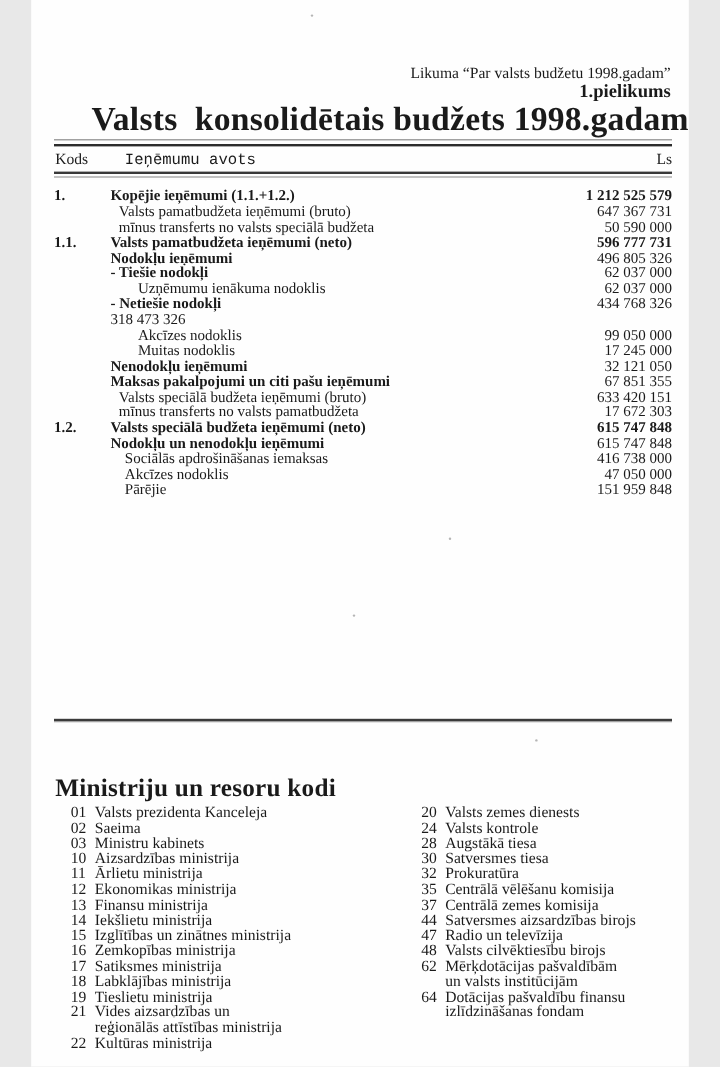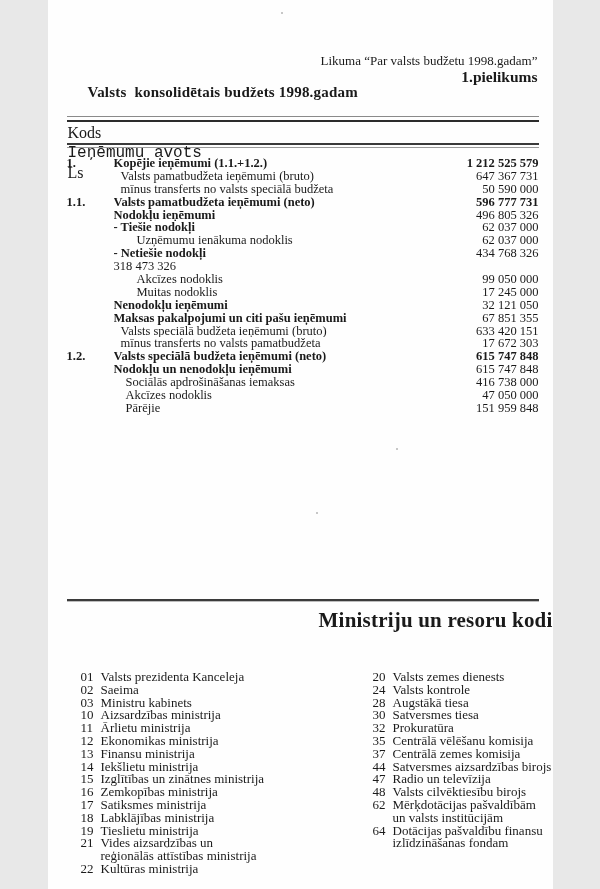--- a/index.html
+++ b/index.html
@@ -1,58 +1,58 @@
 <!DOCTYPE html>
 <html><head>
 <meta charset="utf-8">
 <style>
   html,body{margin:0;padding:0;background:#e8e8e8;}
   .page{
     position:relative;
-    width:505px;height:889px;
+    width:548px;height:889px;
     margin:0 auto;
     background:#fefefe;
     font-family:"Liberation Serif","DejaVu Serif",serif;
     color:#1a1a1a;
     overflow:hidden;
   }
   
   .ref-block{position:absolute;top:53px;right:15px;text-align:right;}
   .ref-line1{font-size:13px;line-height:15px;}
   .ref-line2{font-size:15.5px;font-weight:700;line-height:17px;}
   
   .doc-title{
     position:absolute;top:84px;left:40px;right:0;
-    text-align:left;font-size:15px;font-weight:700;
+    text-align:right;font-size:28px;font-weight:700;
     white-space:pre;letter-spacing:.2px;
   }
   
   .thead{position:absolute;top:116px;left:19px;right:14px;}
   .rule-a{height:3px;border-top:1px solid #8a8a8a;border-bottom:2.5px solid #2c2c2c;}
   .rule-b{height:2px;border-top:2px solid #3a3a3a;border-bottom:1px solid #9a9a9a;}
-  .thead-row{display:flex;align-items:baseline;height:20px;line-height:20px;font-size:16px;padding:1px 0 0 1px;flex-direction:column;}
+  .thead-row{display:flex;align-items:baseline;height:20px;line-height:20px;font-size:13px;padding:1px 0 0 1px;}
   .th-code{width:58px;}
   .th-source{flex:1;font-family:Liberation Mono, monospace;}
   .th-ls{}
   
   .tbody{position:absolute;top:157px;left:19px;right:14px;font-size:12.5px;}
   .brow{display:flex;height:12.9px;line-height:12.9px;white-space:nowrap;}
   .bcode{width:47px;flex:none;}
   .blabel{flex:1;overflow:hidden;}
   .bamount{flex:none;text-align:right;}
   .ind1{padding-left:7px;}
   .ind2{padding-left:12px;}
   .ind3{padding-left:23px;}
   .b{font-weight:700;}
   
   .midrule{position:absolute;top:599px;left:19px;right:14px;height:2px;background:#3b3b3b;box-shadow:0 1px 0 #bdbdbd;}
   
   .section-title{
-    position:absolute;top:608px;left:20px;right:0;
-    text-align:right;font-size:21px;font-weight:700;letter-spacing:.2px;
+    position:absolute;top:644px;left:20px;right:0;
+    text-align:left;font-size:21px;font-weight:700;letter-spacing:.2px;
   }
   .mcol{position:absolute;top:671px;width:280px;font-size:13px;}
   .mcol-left{left:33px;}
   .mcol-right{left:325px;}
   .mrow{display:flex;line-height:12.8px;}
   .mcode{width:20px;flex:none;}
   .mname{flex:1;}
   
   .speck{position:absolute;width:2px;height:2px;background:#b5b5b5;border-radius:50%;}
 </style>

